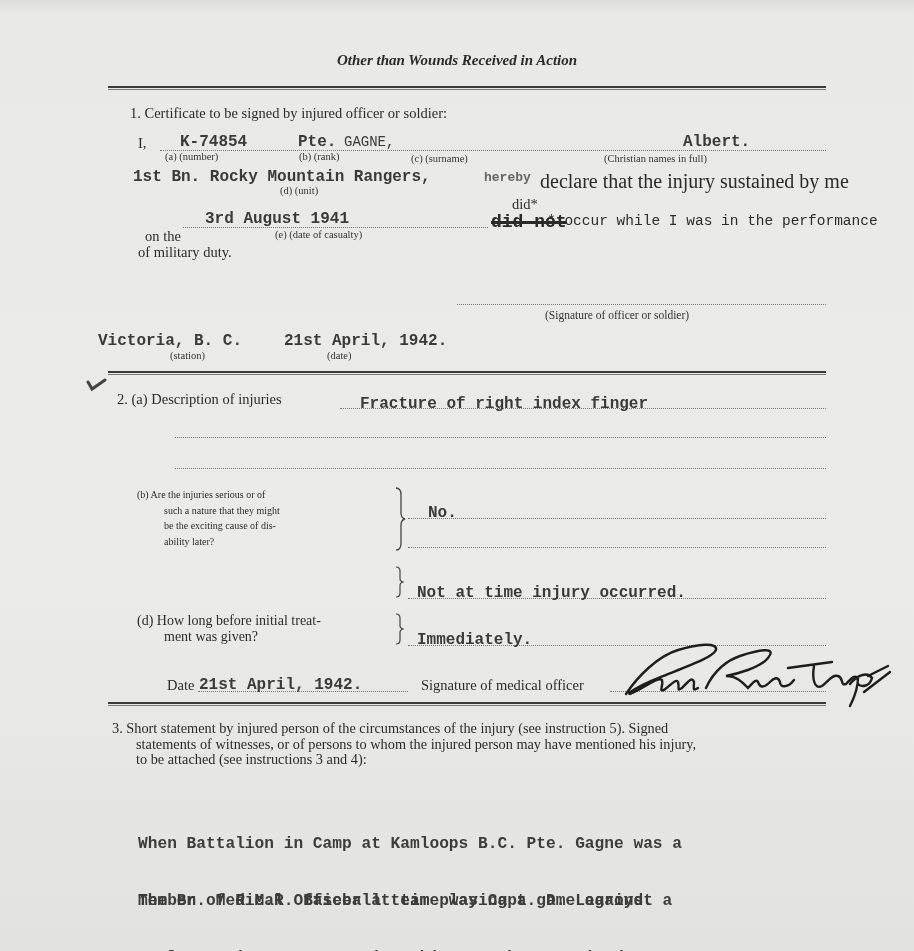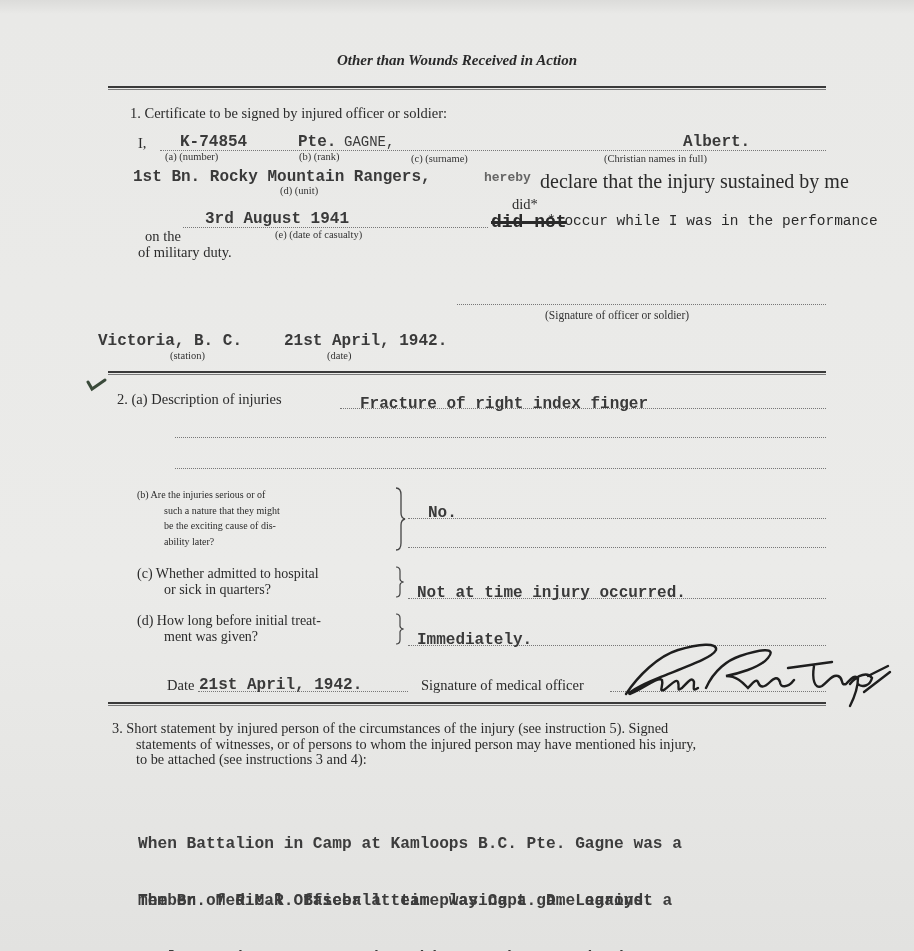--- a/index.html
+++ b/index.html
@@ -90,24 +90,20 @@
     <div style="padding-left:27px;">be  the  exciting  cause  of  dis-</div>
     <div style="padding-left:27px;">ability later?</div>
   </div>
   <svg class="abs" style="left:394px; top:487px;" width="12" height="64" viewBox="0 0 12 64">
     <path d="M2 1 Q7 1 7 8 L7 26 Q7 31 11 32 Q7 33 7 38 L7 56 Q7 63 2 63" stroke="#444" stroke-width="1.3" fill="none"></path>
   </svg>
   <div class="dots" style="left:408px; top:518px; width:418px;"></div>
   <div class="abs tw tw16" style="left:428px; top:504px;">No.</div>
   <div class="dots" style="left:408px; top:547px; width:418px;"></div>
 
-  <div class="abs serif" style="left:137px; top:566px; line-height:15.5px; font-size:14px;">
-    <div>(c)  Whether  admitted  to  hospital</div>
-    <div style="padding-left:27px;">or sick in quarters?</div>
-  </div>
   <svg class="abs" style="left:394px; top:566px;" width="10" height="32" viewBox="0 0 10 32">
     <path d="M2 1 Q6 1 6 5 L6 13 Q6 15 9 16 Q6 17 6 19 L6 27 Q6 31 2 31" stroke="#444" stroke-width="1.2" fill="none"></path>
   </svg>
   <div class="dots" style="left:408px; top:598px; width:418px;"></div>
   <div class="abs tw tw16" style="left:417px; top:584px;">Not at time injury occurred.</div>
 
   <div class="abs serif" style="left:137px; top:613px; line-height:15.5px; font-size:14px;">
     <div>(d)  How long before initial treat-</div>
     <div style="padding-left:27px;">ment was given?</div>
   </div>

